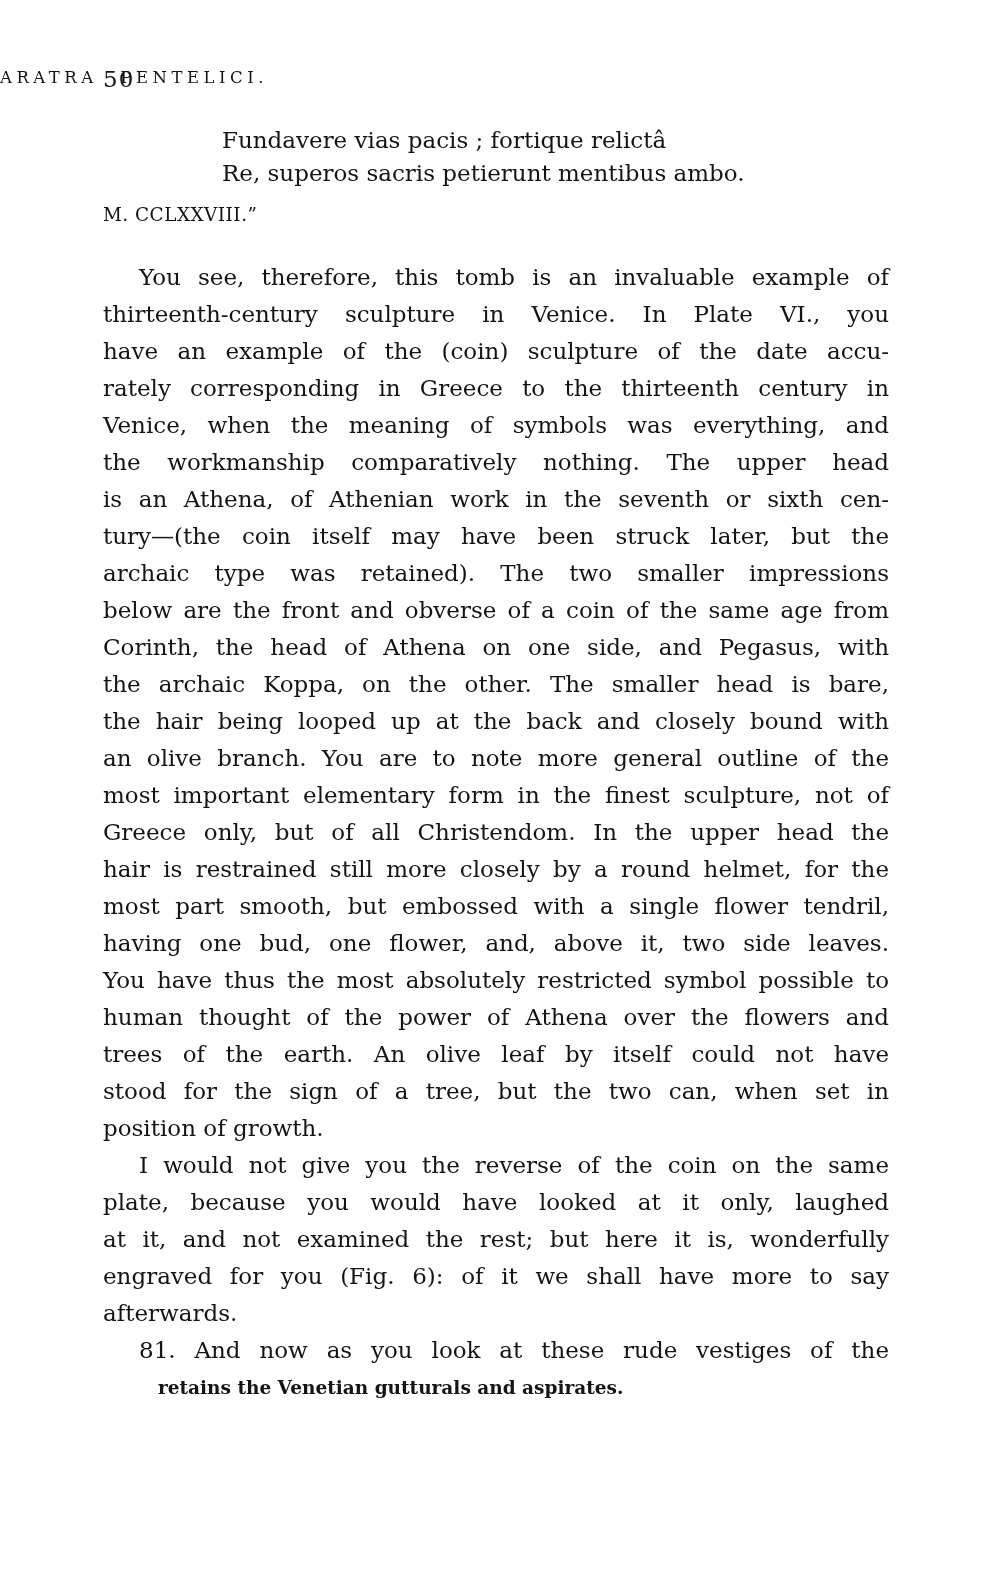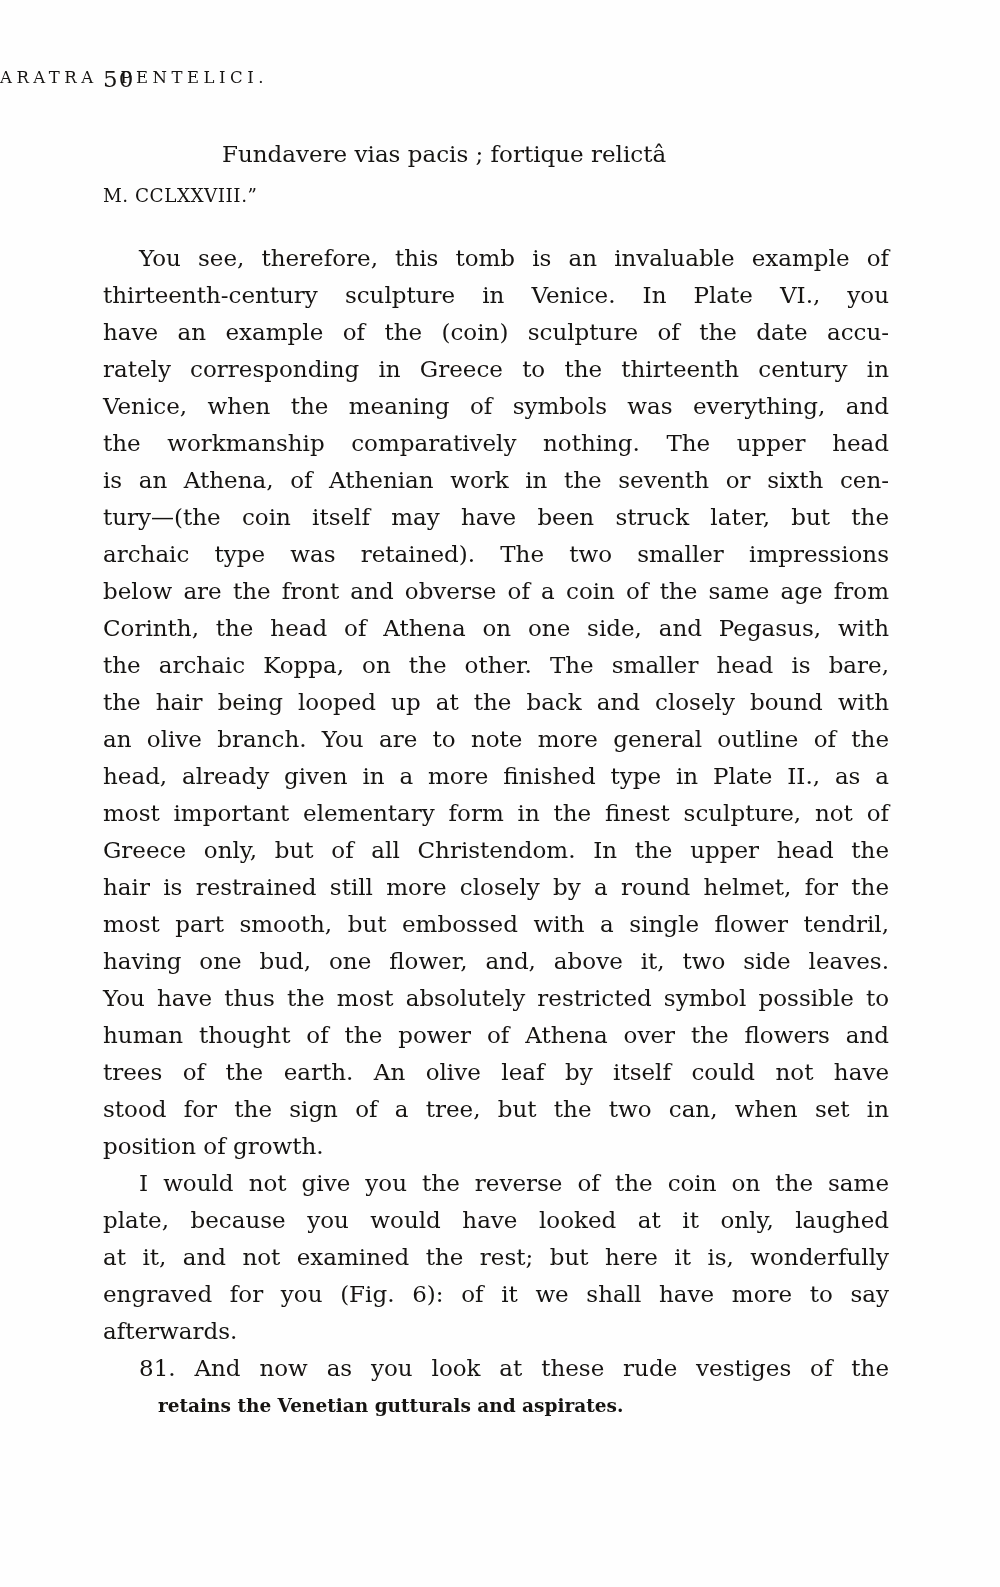--- a/index.html
+++ b/index.html
@@ -15,21 +15,21 @@
   .header-row { position:relative; padding-top:68px; height:28px; }
   .page-number {
     position:absolute; left:103px; top:66px;
     font-size:23px; letter-spacing:1px;
   }
   .running-header {
     text-align:left; font-size:16.5px;
     letter-spacing:4.5px; word-spacing:13px;
   }
   .epigraph-verse {
-    margin:42px 67px 0 222px;
+    margin:28px 67px 0 222px;
     font-size:23px; line-height:33px;
   }
   .attribution {
     margin:5px 67px 0 103px;
     font-size:23px; line-height:36px;
   }
   .attr-line1 { text-align:justify; text-align-last:justify; text-indent:24px; }
   .sc { font-size:0.8em; letter-spacing:0.5px; }
   .body-text {
     margin:26px 67px 0 103px;
@@ -53,20 +53,21 @@
 
 <div class="page">
 
   <div class="header-row">
     <span class="page-number">50</span>
     <div class="running-header">ARATRA PENTELICI.</div>
   </div>
 
   <div class="epigraph-verse">
       <div class="line">Fundavere vias pacis ; fortique relictâ</div>
+      <div class="line">Re, superos sacris petierunt mentibus ambo.</div>
     </div>
 
   <div class="attribution">
     <div class="attr-line2">
       <span class="sc">M. CCLXXVIII.”</span>
     </div>
   </div>
 
   <div class="body-text">
     <div class="para">
@@ -77,21 +78,20 @@
         <div class="line">Venice, when the meaning of symbols was everything, and</div>
         <div class="line">the workmanship comparatively nothing. The upper head</div>
         <div class="line">is an Athena, of Athenian work in the seventh or sixth cen-</div>
         <div class="line">tury—(the coin itself may have been struck later, but the</div>
         <div class="line">archaic type was retained). The two smaller impressions</div>
         <div class="line">below are the front and obverse of a coin of the same age from</div>
         <div class="line">Corinth, the head of Athena on one side, and Pegasus, with</div>
         <div class="line">the archaic Koppa, on the other. The smaller head is bare,</div>
         <div class="line">the hair being looped up at the back and closely bound with</div>
         <div class="line">an olive branch. You are to note more general outline of the</div>
-        <div class="line">head, already given in a more finished type in Plate II., as a</div>
         <div class="line">most important elementary form in the finest sculpture, not of</div>
         <div class="line">Greece only, but of all Christendom. In the upper head the</div>
         <div class="line">hair is restrained still more closely by a round helmet, for the</div>
         <div class="line">most part smooth, but embossed with a single flower tendril,</div>
         <div class="line">having one bud, one flower, and, above it, two side leaves.</div>
         <div class="line">You have thus the most absolutely restricted symbol possible to</div>
         <div class="line">human thought of the power of Athena over the flowers and</div>
         <div class="line">trees of the earth. An olive leaf by itself could not have</div>
         <div class="line">stood for the sign of a tree, but the two can, when set in</div>
         <div class="line">position of growth.</div>

